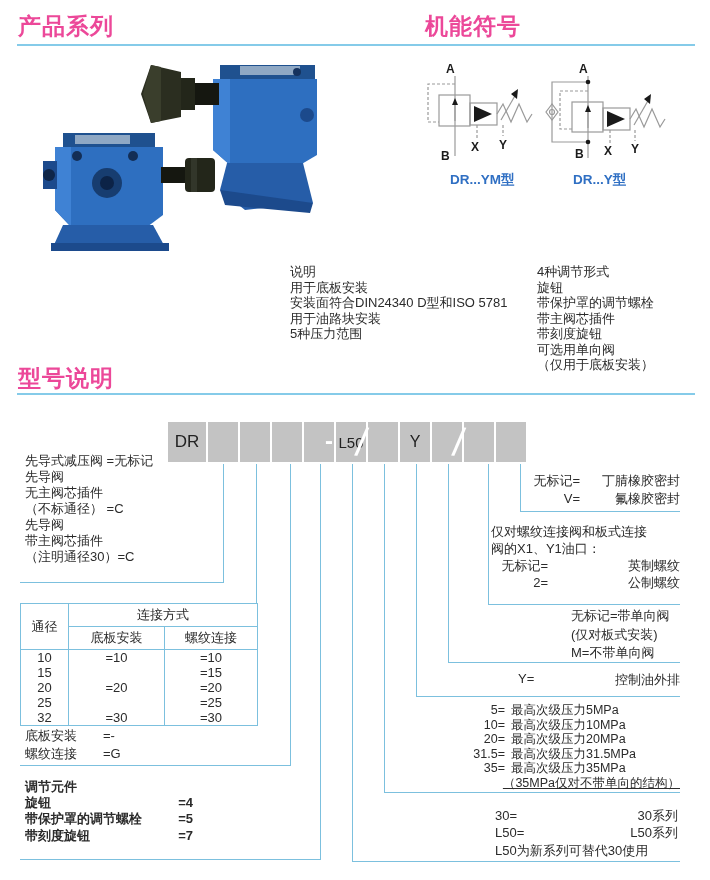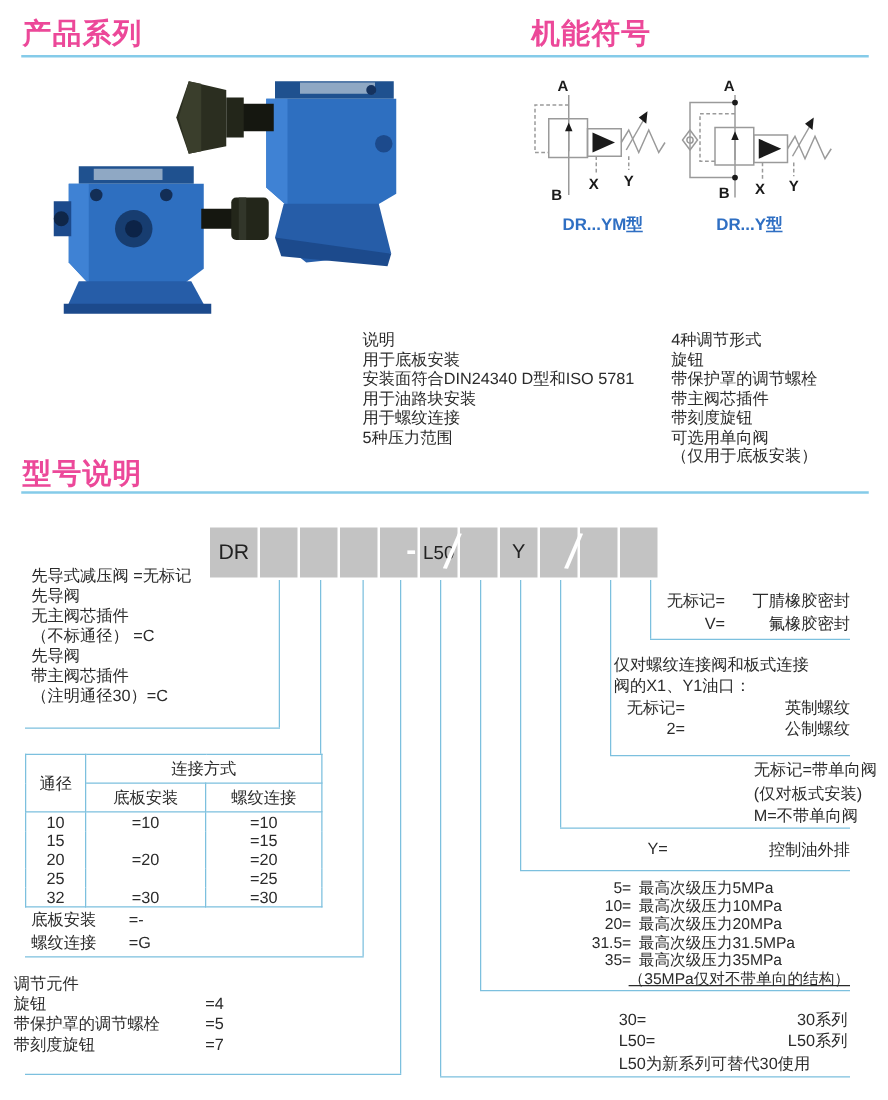--- a/index.html
+++ b/index.html
@@ -125,21 +125,20 @@
       <text x="86" y="95">Y</text>
     </g>
   </svg>
   <div class="caption" style="left:573px;top:171px;">DR...Y型</div>
 
   <div class="block txt13" style="left:290px;top:264px;">
     <div>说明</div>
     <div>用于底板安装</div>
     <div>安装面符合DIN24340 D型和ISO 5781</div>
     <div>用于油路块安装</div>
-    <div>用于螺纹连接</div>
     <div>5种压力范围</div>
   </div>
 
   <div class="block txt13" style="left:537px;top:264px;">
     <div>4种调节形式</div>
     <div>旋钮</div>
     <div>带保护罩的调节螺栓</div>
     <div>带主阀芯插件</div>
     <div>带刻度旋钮</div>
     <div>可选用单向阀</div>
@@ -240,21 +239,21 @@
     <div style="display:flex;">
       <span style="width:78px;">底板安装</span>
       <span>=-</span>
     </div>
     <div style="display:flex;">
       <span style="width:78px;">螺纹连接</span>
       <span>=G</span>
     </div>
   </div>
 
-  <div class="block" style="left:11px;top:779px;line-height:16.2px;width:168px;">
+  <div class="block" style="left:25px;top:779px;line-height:16.2px;width:168px;font-weight:bold;">
     <div>调节元件</div>
     <div class="kvrow">
       <span>旋钮</span>
       <span>=4</span>
     </div>
     <div class="kvrow">
       <span>带保护罩的调节螺栓</span>
       <span>=5</span>
     </div>
     <div class="kvrow">
@@ -280,21 +279,21 @@
     <div class="kvrow">
       <span style="width:57px;text-align:right;white-space:nowrap;">无标记=</span>
       <span style="flex:1;text-align:right;">英制螺纹</span>
     </div>
     <div class="kvrow">
       <span style="width:57px;text-align:right;white-space:nowrap;">2=</span>
       <span style="flex:1;text-align:right;">公制螺纹</span>
     </div>
   </div>
 
-  <div class="block" style="left:571px;top:607px;line-height:18.5px;margin-left:32px;">
+  <div class="block" style="left:571px;top:607px;line-height:18.5px;">
     <div>无标记=带单向阀</div>
     <div>(仅对板式安装)</div>
     <div>M=不带单向阀</div>
   </div>
 
   <div class="block kvrow" style="left:518px;top:671px;width:162px;">
     <span>Y=</span>
     <span>控制油外排</span>
   </div>
 

